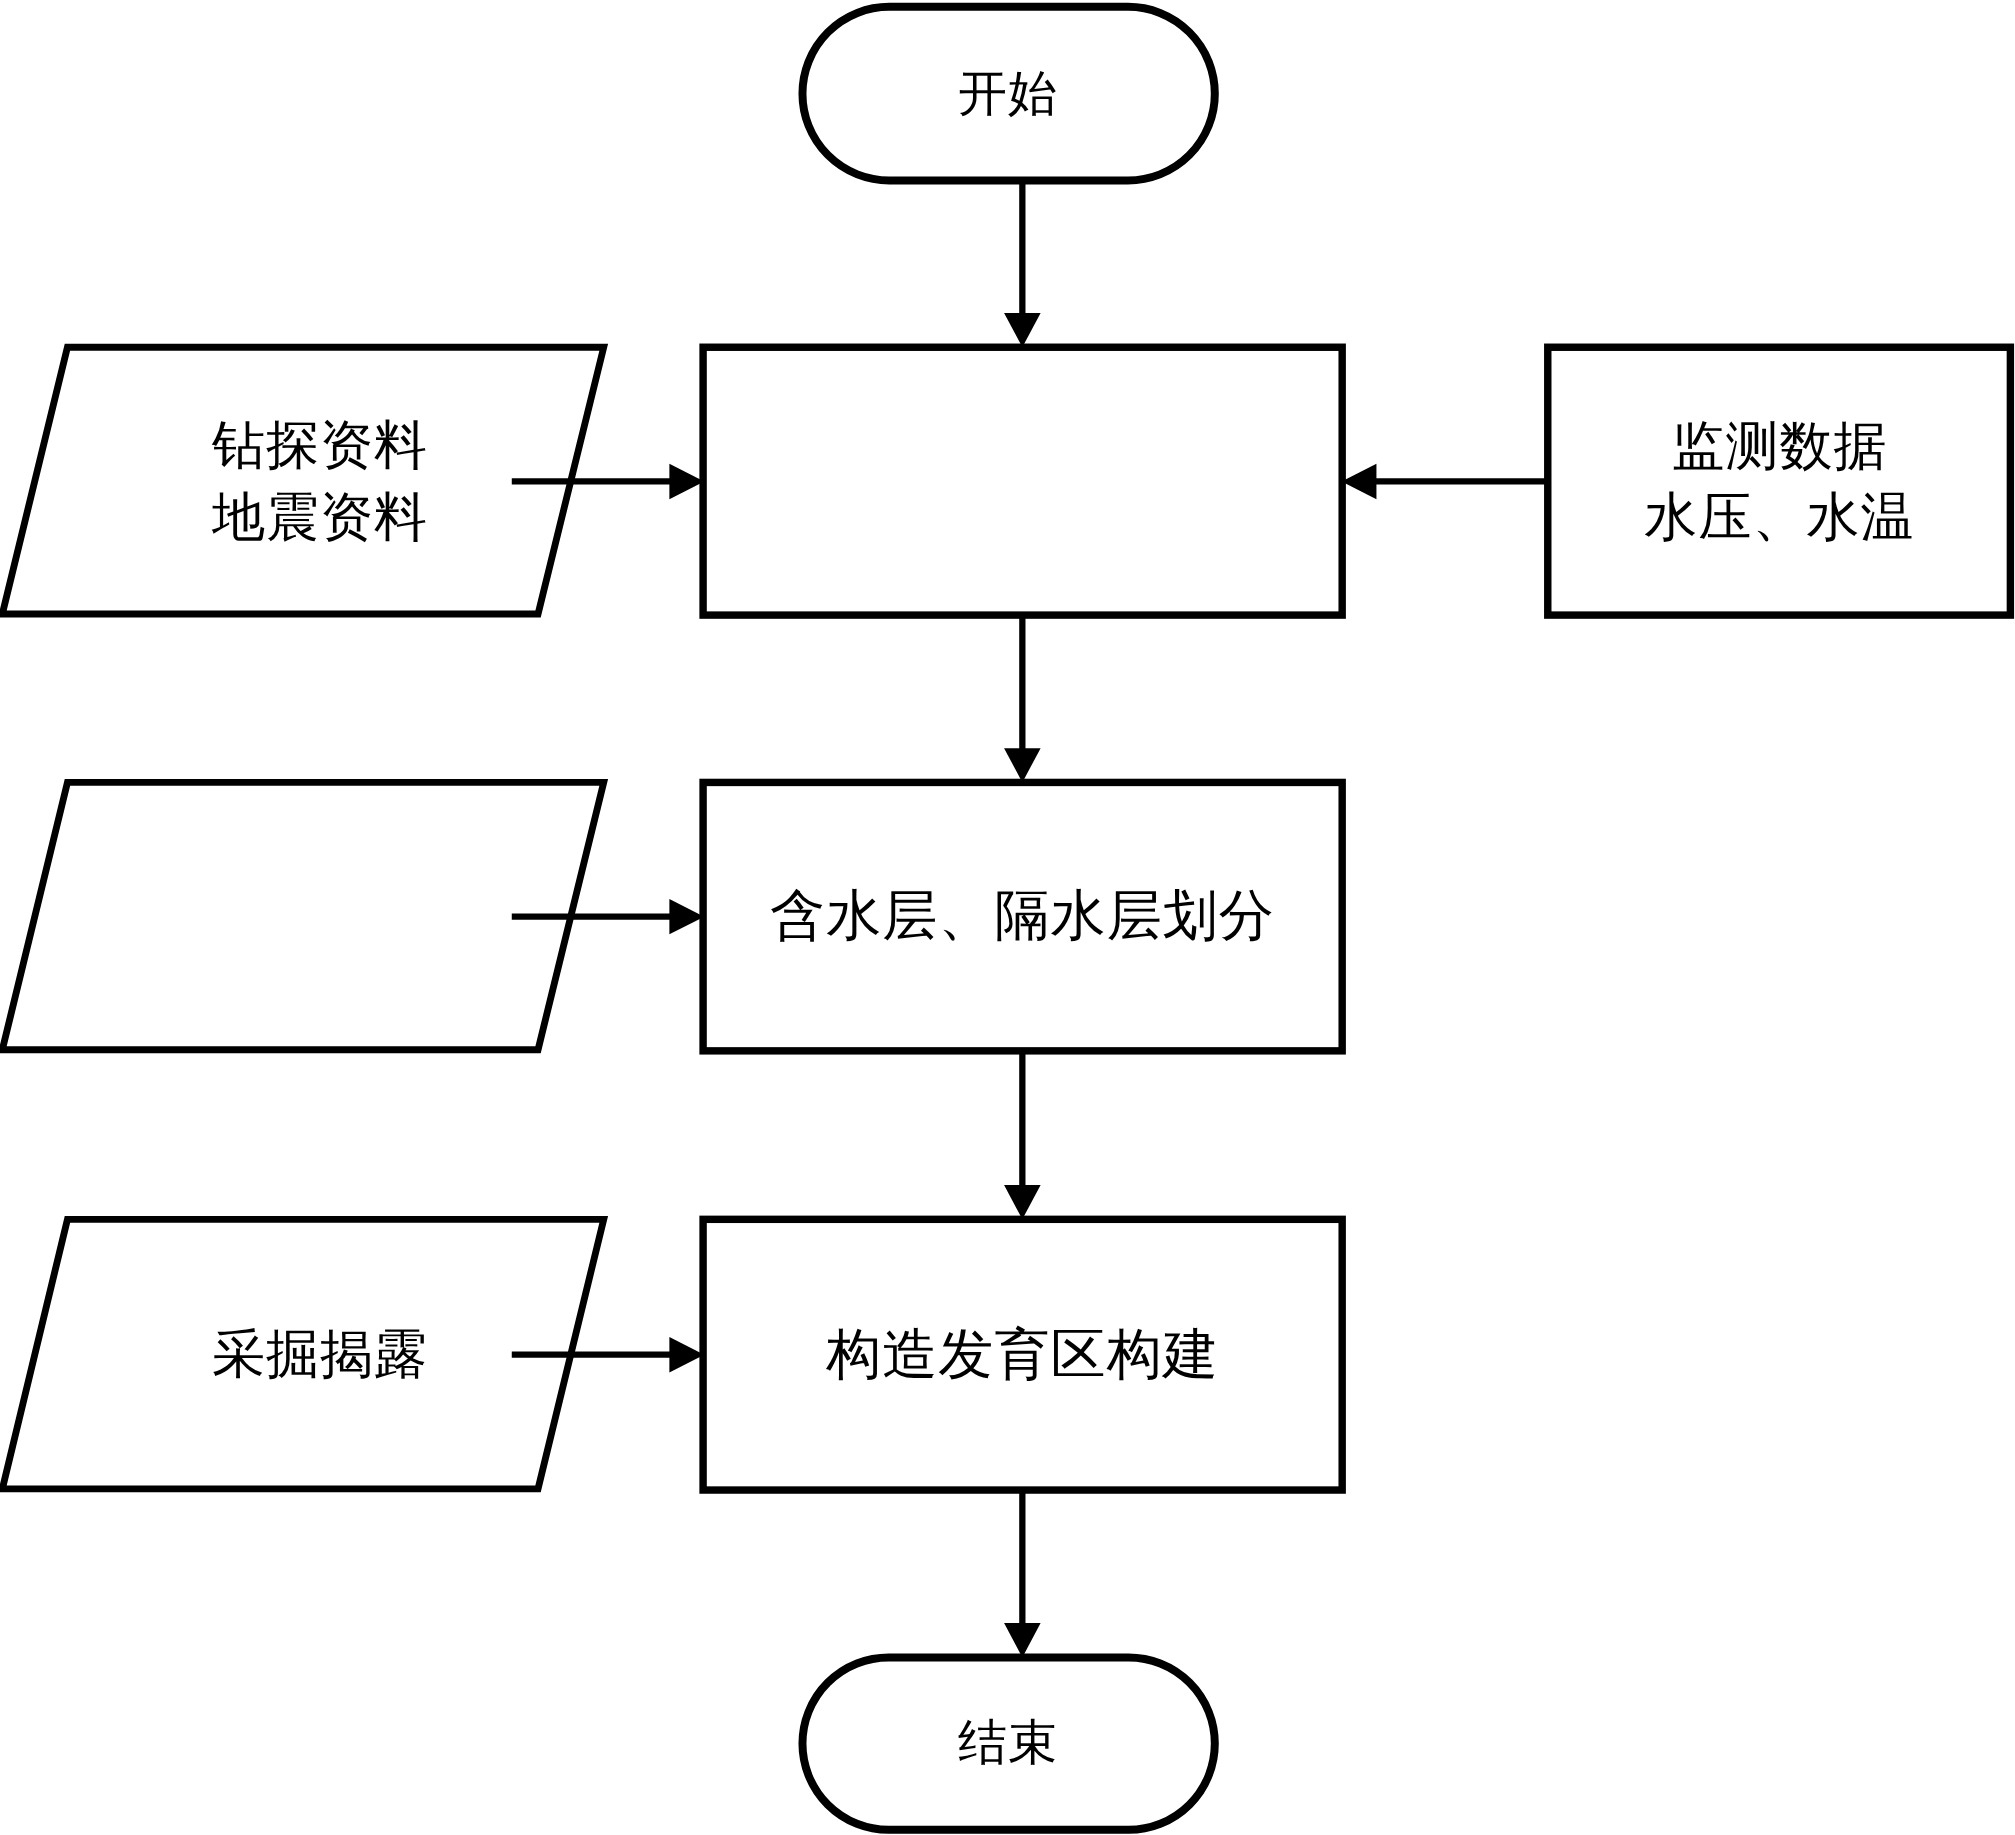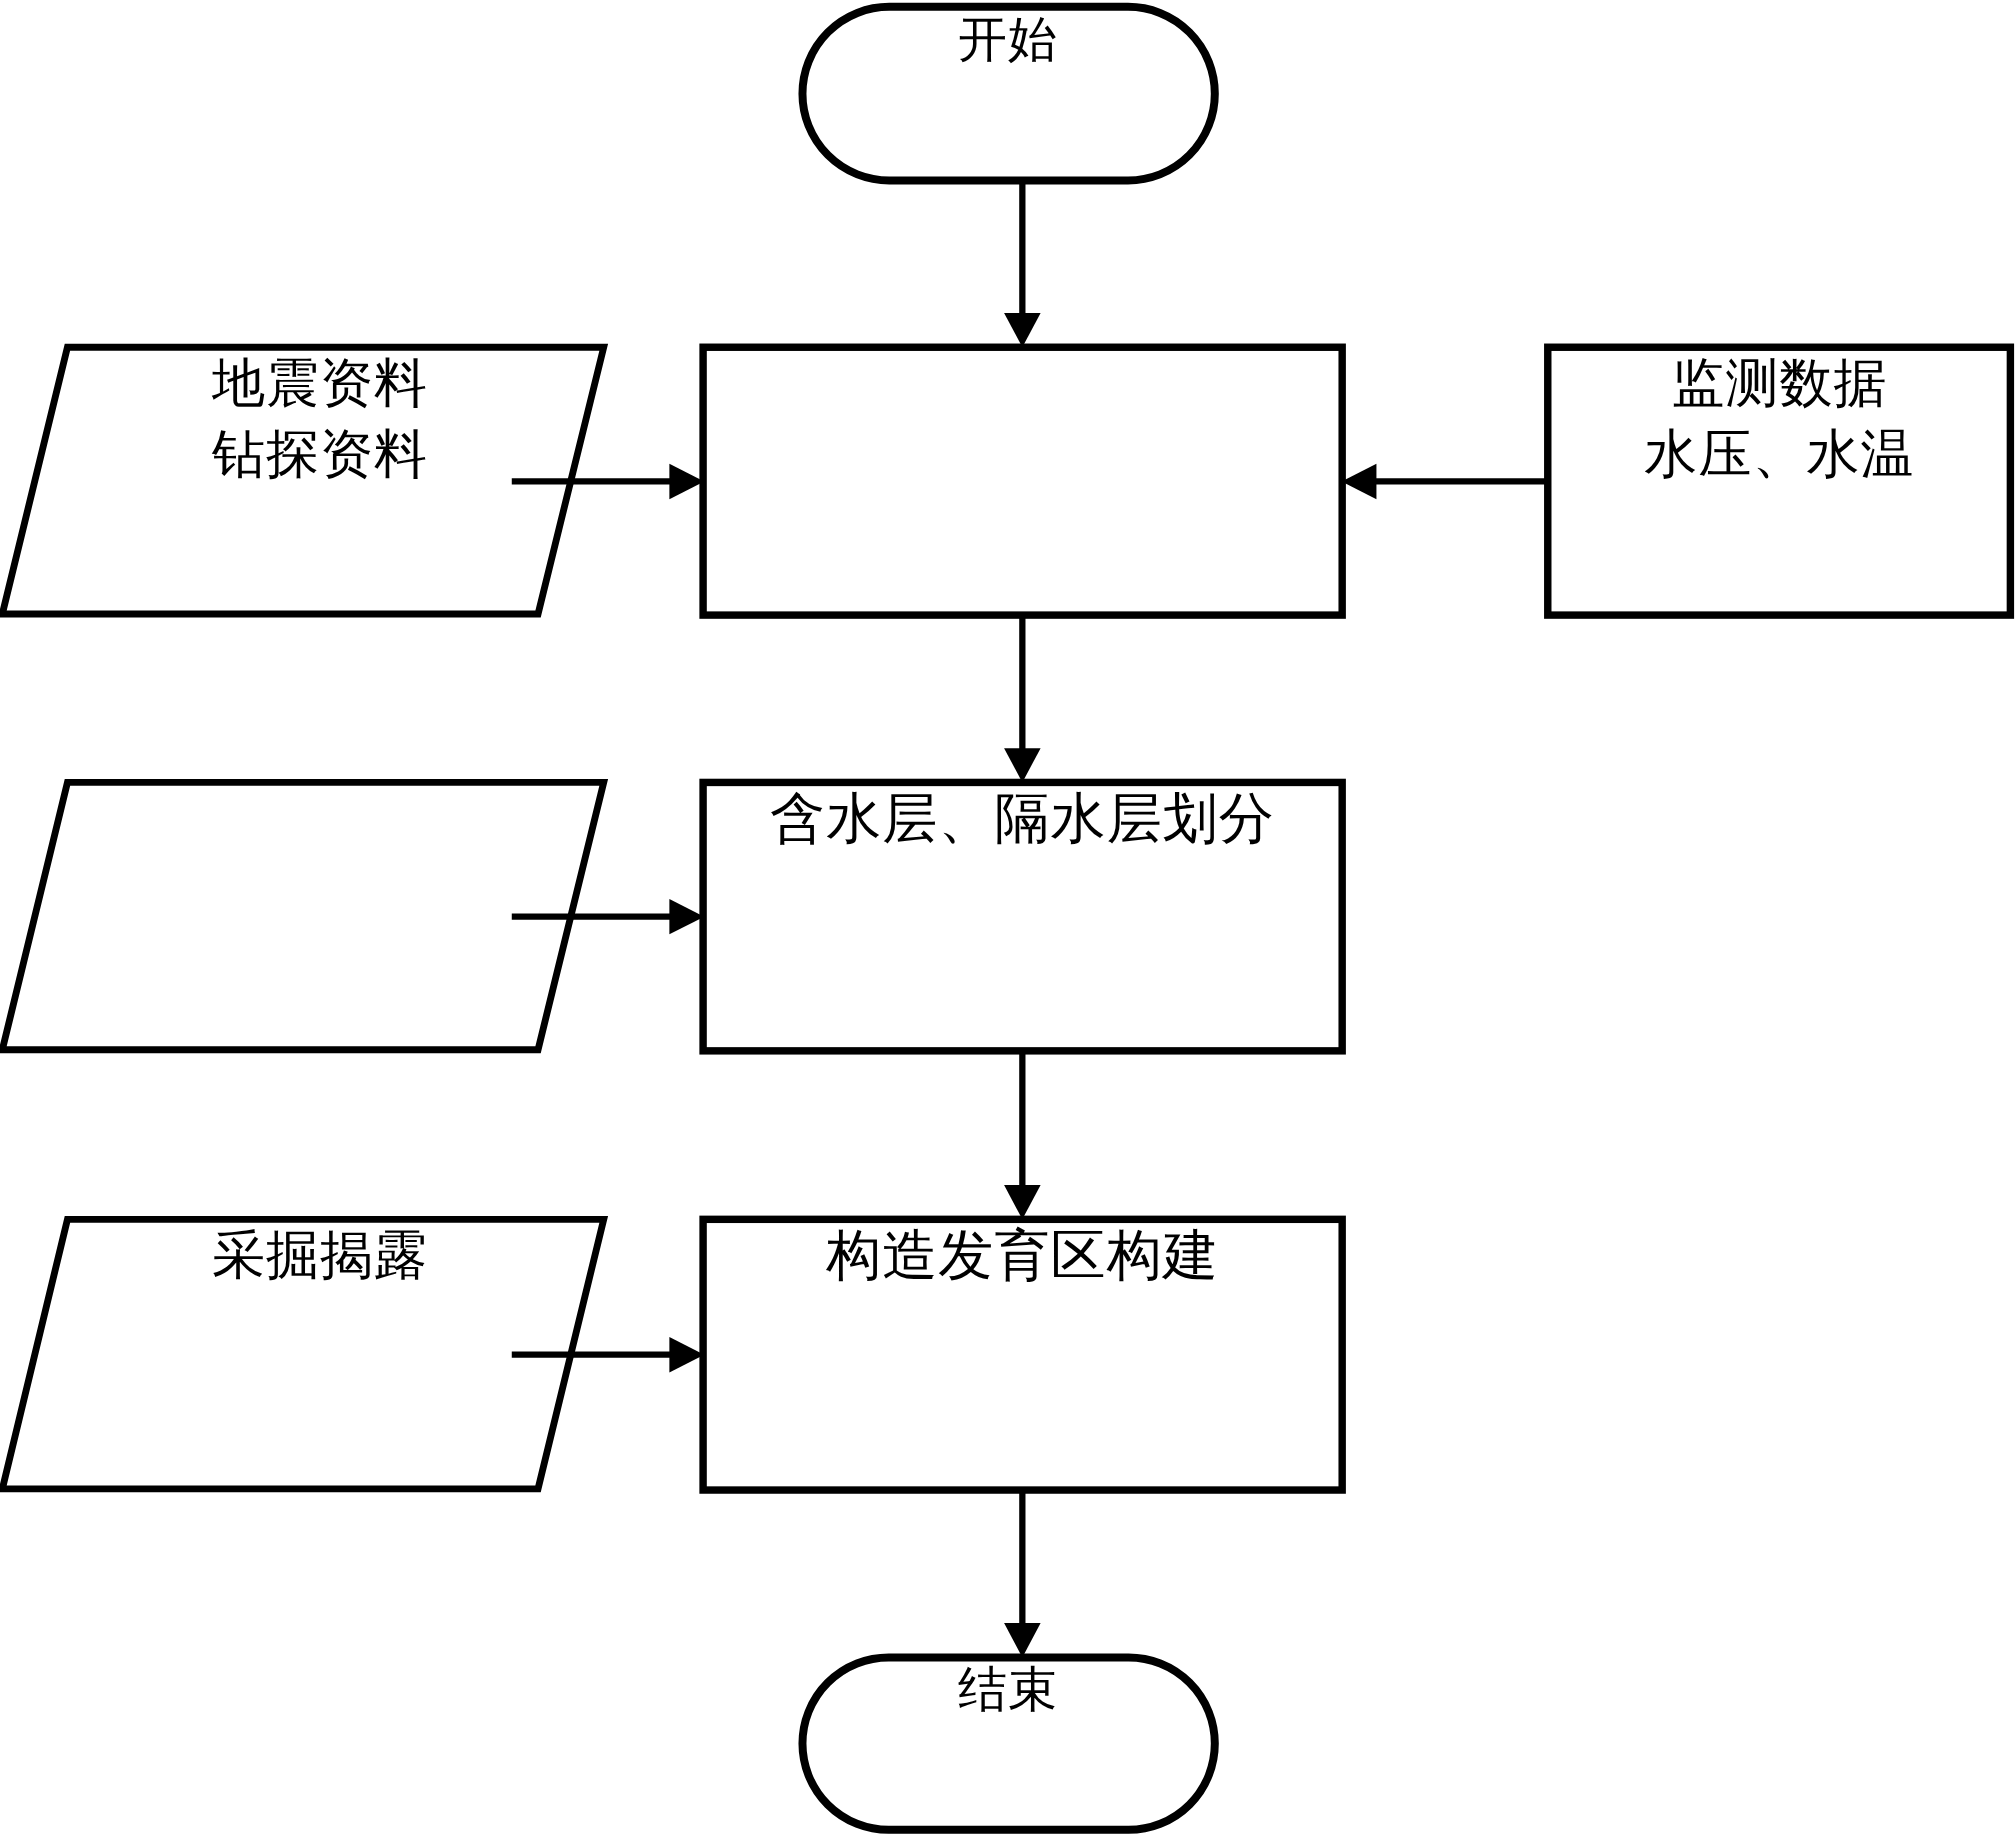--- a/index.html
+++ b/index.html
@@ -22,20 +22,21 @@
     top: 0;
     left: 0;
     width: 2015px;
     height: 1835px;
   }
   .node-text {
     position: absolute;
     display: flex;
     flex-direction: column;
     align-items: center;
+    justify-content: center;
     text-align: center;
     color: #000000;
     line-height: 1.34;
     white-space: pre;
     letter-spacing: 0.02em;
   }
   .t-terminal { font-size: 49px; }
   .t-process  { font-size: 55px; }
   .t-io       { font-size: 53px; }
   .shape-outline {
@@ -114,22 +115,22 @@
     </g>
 
   </svg>
 
   <div class="node-text t-terminal" style="left:802px; top:6.9px; width:412px; height:174px;">
     <div>开始</div>
   </div>
 
 
   <div class="node-text t-io" style="left:86px; top:347px; width:468px; height:267px;">
+    <div>钻探资料</div>
     <div>地震资料</div>
-    <div>钻探资料</div>
   </div>
 
   <div class="node-text t-io" style="left:1548px; top:347px; width:463px; height:268px;">
     <div>监测数据</div>
     <div>水压、水温</div>
   </div>
 
   <div class="node-text t-process" style="left:703px; top:782px; width:639px; height:268px;">
     <div>含水层、隔水层划分</div>
   </div>

